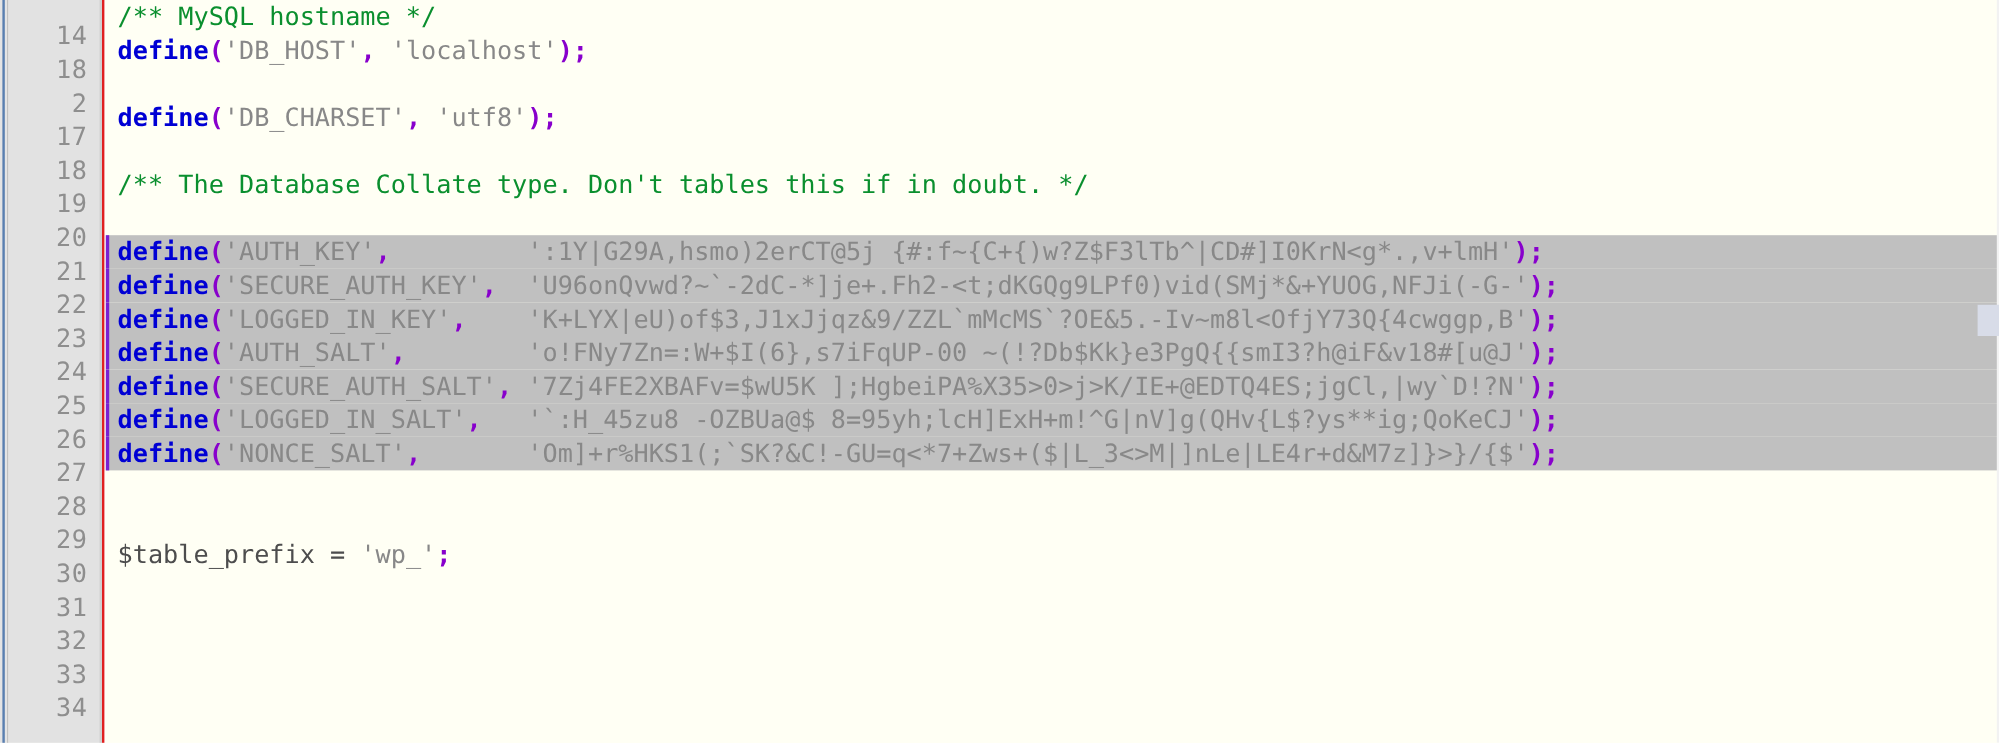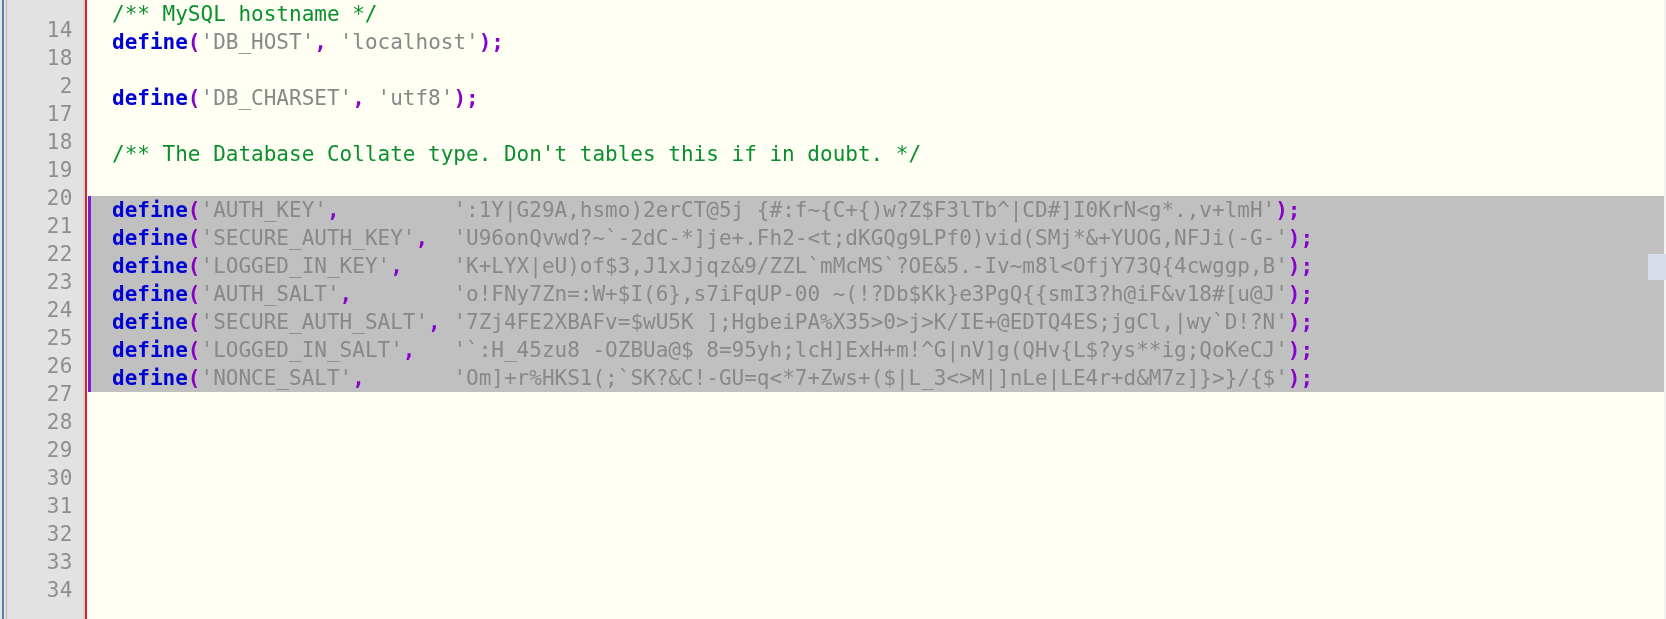--- a/index.html
+++ b/index.html
@@ -85,21 +85,21 @@
   .code-lines {
     position: relative;
   }
   .cline {
     height: 28px;
     line-height: 28px;
     white-space: pre;
     font-size: 21px;
     font-family: "DejaVu Sans Mono", monospace;
     color: #4d4d4d;
-    padding-left: 24px;
+    padding-left: 10px;
     position: relative;
     letter-spacing: 0px;
   }
   .cline.sel {
     background: #c0c0c0;
   }
   .cline.sel::before {
     content: "";
     position: absolute;
     left: 0; top: 0;
@@ -179,19 +179,20 @@
         <div class="cline">&nbsp;</div>
         <div class="cline sel"><span class="t-kw">define</span><span class="t-punct">(</span><span class="t-str">'AUTH_KEY'</span><span class="t-punct">,</span><span class="t-plain">         </span><span class="t-str">':1Y|G29A,hsmo)2erCT@5j {#:f~{C+{)w?Z$F3lTb^|CD#]I0KrN&lt;g*.,v+lmH'</span><span class="t-punct">);</span></div>
         <div class="cline sel"><span class="t-kw">define</span><span class="t-punct">(</span><span class="t-str">'SECURE_AUTH_KEY'</span><span class="t-punct">,</span><span class="t-plain">  </span><span class="t-str">'U96onQvwd?~`-2dC-*]je+.Fh2-&lt;t;dKGQg9LPf0)vid(SMj*&amp;+YUOG,NFJi(-G-'</span><span class="t-punct">);</span></div>
         <div class="cline sel"><span class="t-kw">define</span><span class="t-punct">(</span><span class="t-str">'LOGGED_IN_KEY'</span><span class="t-punct">,</span><span class="t-plain">    </span><span class="t-str">'K+LYX|eU)of$3,J1xJjqz&amp;9/ZZL`mMcMS`?OE&amp;5.-Iv~m8l&lt;OfjY73Q{4cwggp,B'</span><span class="t-punct">);</span></div>
         <div class="cline sel"><span class="t-kw">define</span><span class="t-punct">(</span><span class="t-str">'AUTH_SALT'</span><span class="t-punct">,</span><span class="t-plain">        </span><span class="t-str">'o!FNy7Zn=:W+$I(6},s7iFqUP-00 ~(!?Db$Kk}e3PgQ{{smI3?h@iF&amp;v18#[u@J'</span><span class="t-punct">);</span></div>
         <div class="cline sel"><span class="t-kw">define</span><span class="t-punct">(</span><span class="t-str">'SECURE_AUTH_SALT'</span><span class="t-punct">,</span><span class="t-plain"> </span><span class="t-str">'7Zj4FE2XBAFv=$wU5K ];HgbeiPA%X35&gt;0&gt;j&gt;K/IE+@EDTQ4ES;jgCl,|wy`D!?N'</span><span class="t-punct">);</span></div>
         <div class="cline sel"><span class="t-kw">define</span><span class="t-punct">(</span><span class="t-str">'LOGGED_IN_SALT'</span><span class="t-punct">,</span><span class="t-plain">   </span><span class="t-str">'`:H_45zu8 -OZBUa@$ 8=95yh;lcH]ExH+m!^G|nV]g(QHv{L$?ys**ig;QoKeCJ'</span><span class="t-punct">);</span></div>
         <div class="cline sel"><span class="t-kw">define</span><span class="t-punct">(</span><span class="t-str">'NONCE_SALT'</span><span class="t-punct">,</span><span class="t-plain">       </span><span class="t-str">'Om]+r%HKS1(;`SK?&amp;C!-GU=q&lt;*7+Zws+($|L_3&lt;&gt;M|]nLe|LE4r+d&amp;M7z]}&gt;}/{$'</span><span class="t-punct">);</span></div>
         <div class="cline">&nbsp;</div>
         <div class="cline">&nbsp;</div>
+        <div class="cline"><span class="t-var">$table_prefix</span><span class="t-plain"> = </span><span class="t-str">'wp_'</span><span class="t-punct">;</span></div>
         <div class="cline">&nbsp;</div>
       </div>
     <div class="right-edge"></div>
     <div class="right-marker"></div>
   </div>
 
 </div>
 
 </body></html>

